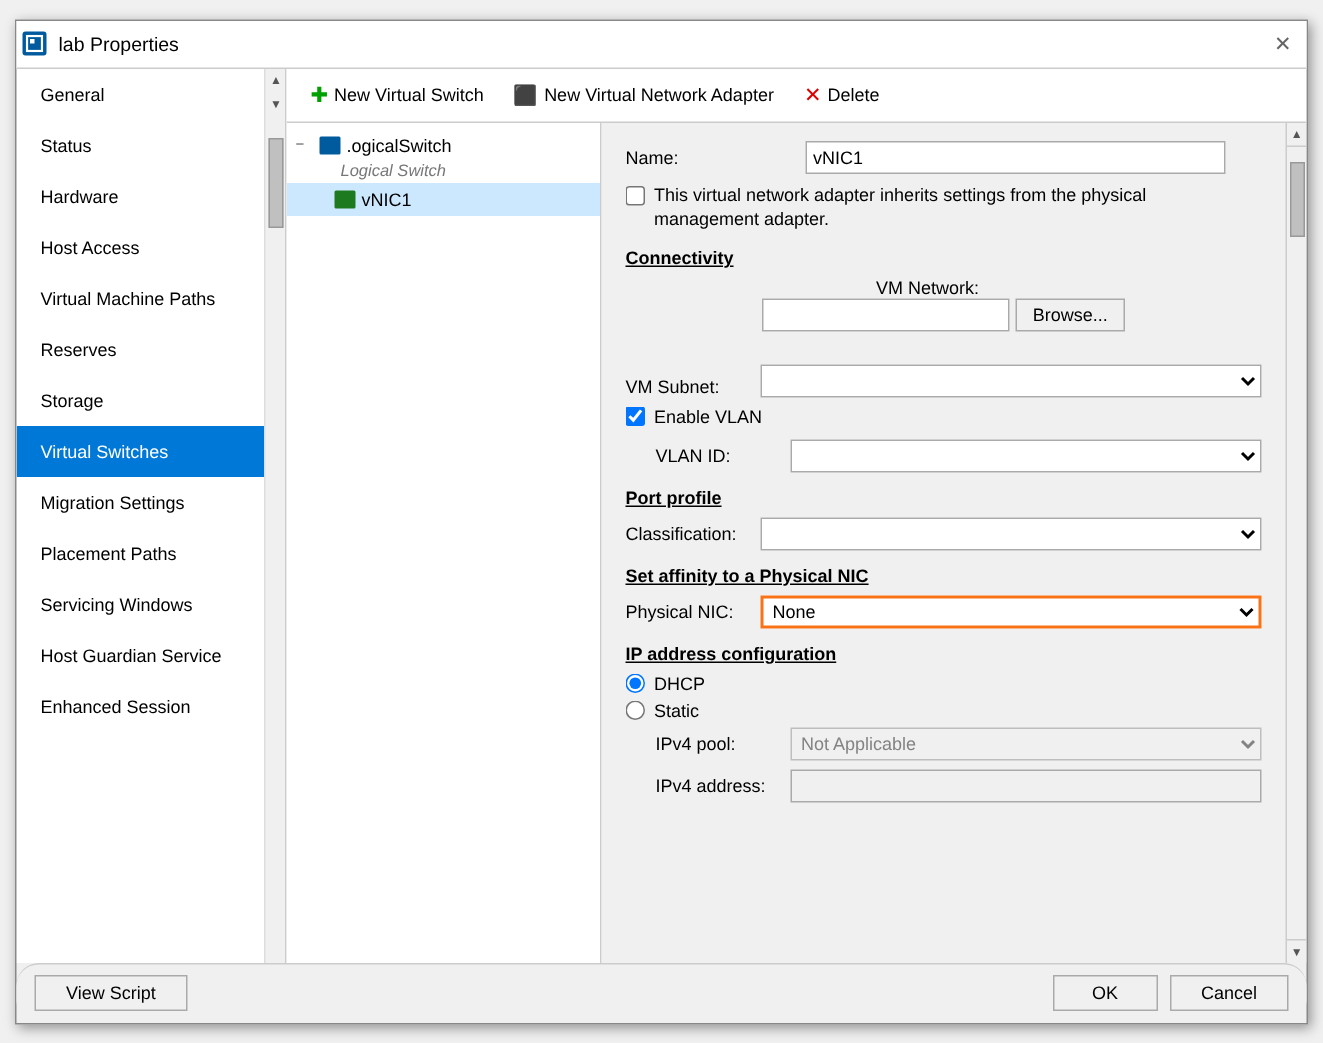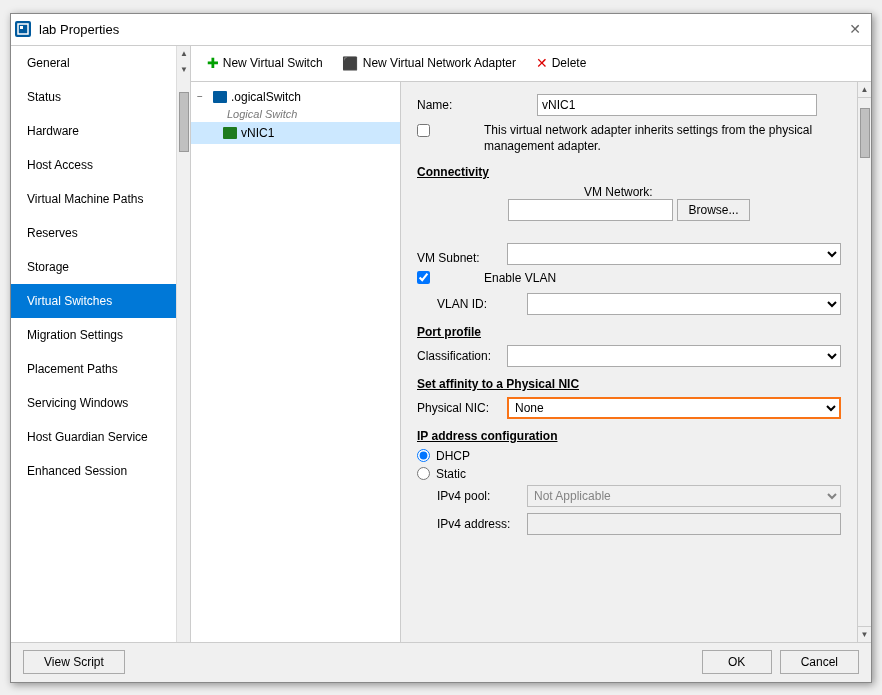--- a/index.html
+++ b/index.html
@@ -236,20 +236,21 @@
       flex-direction: column;
     }
     .footer {
       background: #f0f0f0;
       border-top: 1px solid #ccc;
       display: flex;
       align-items: center;
       justify-content: space-between;
       padding: 6px 12px;
       height: 40px;
+      border-radius: 15px;
     }
     .footer-left { display: flex; gap: 8px; }
     .footer-right { display: flex; gap: 8px; }
     .footer-btn {
       padding: 4px 20px;
       font-size: 12px;
       border: 1px solid #aaa;
       background: #f0f0f0;
       cursor: pointer;
       min-width: 70px;
@@ -268,21 +269,20 @@
       background: #fff;
     }
     .sidebar-scrollbar {
       width: 14px;
       background: #f0f0f0;
       border-left: 1px solid #ddd;
     }
     .checkbox-label-text {
       font-size: 12px;
       line-height: 1.3;
-      margin-left: 48px;
     }
   </style>
 </head>
 <body>
 
 <div class="window">
 
   <div class="title-bar">
     <div class="title-bar-left">
       <div class="title-icon">

